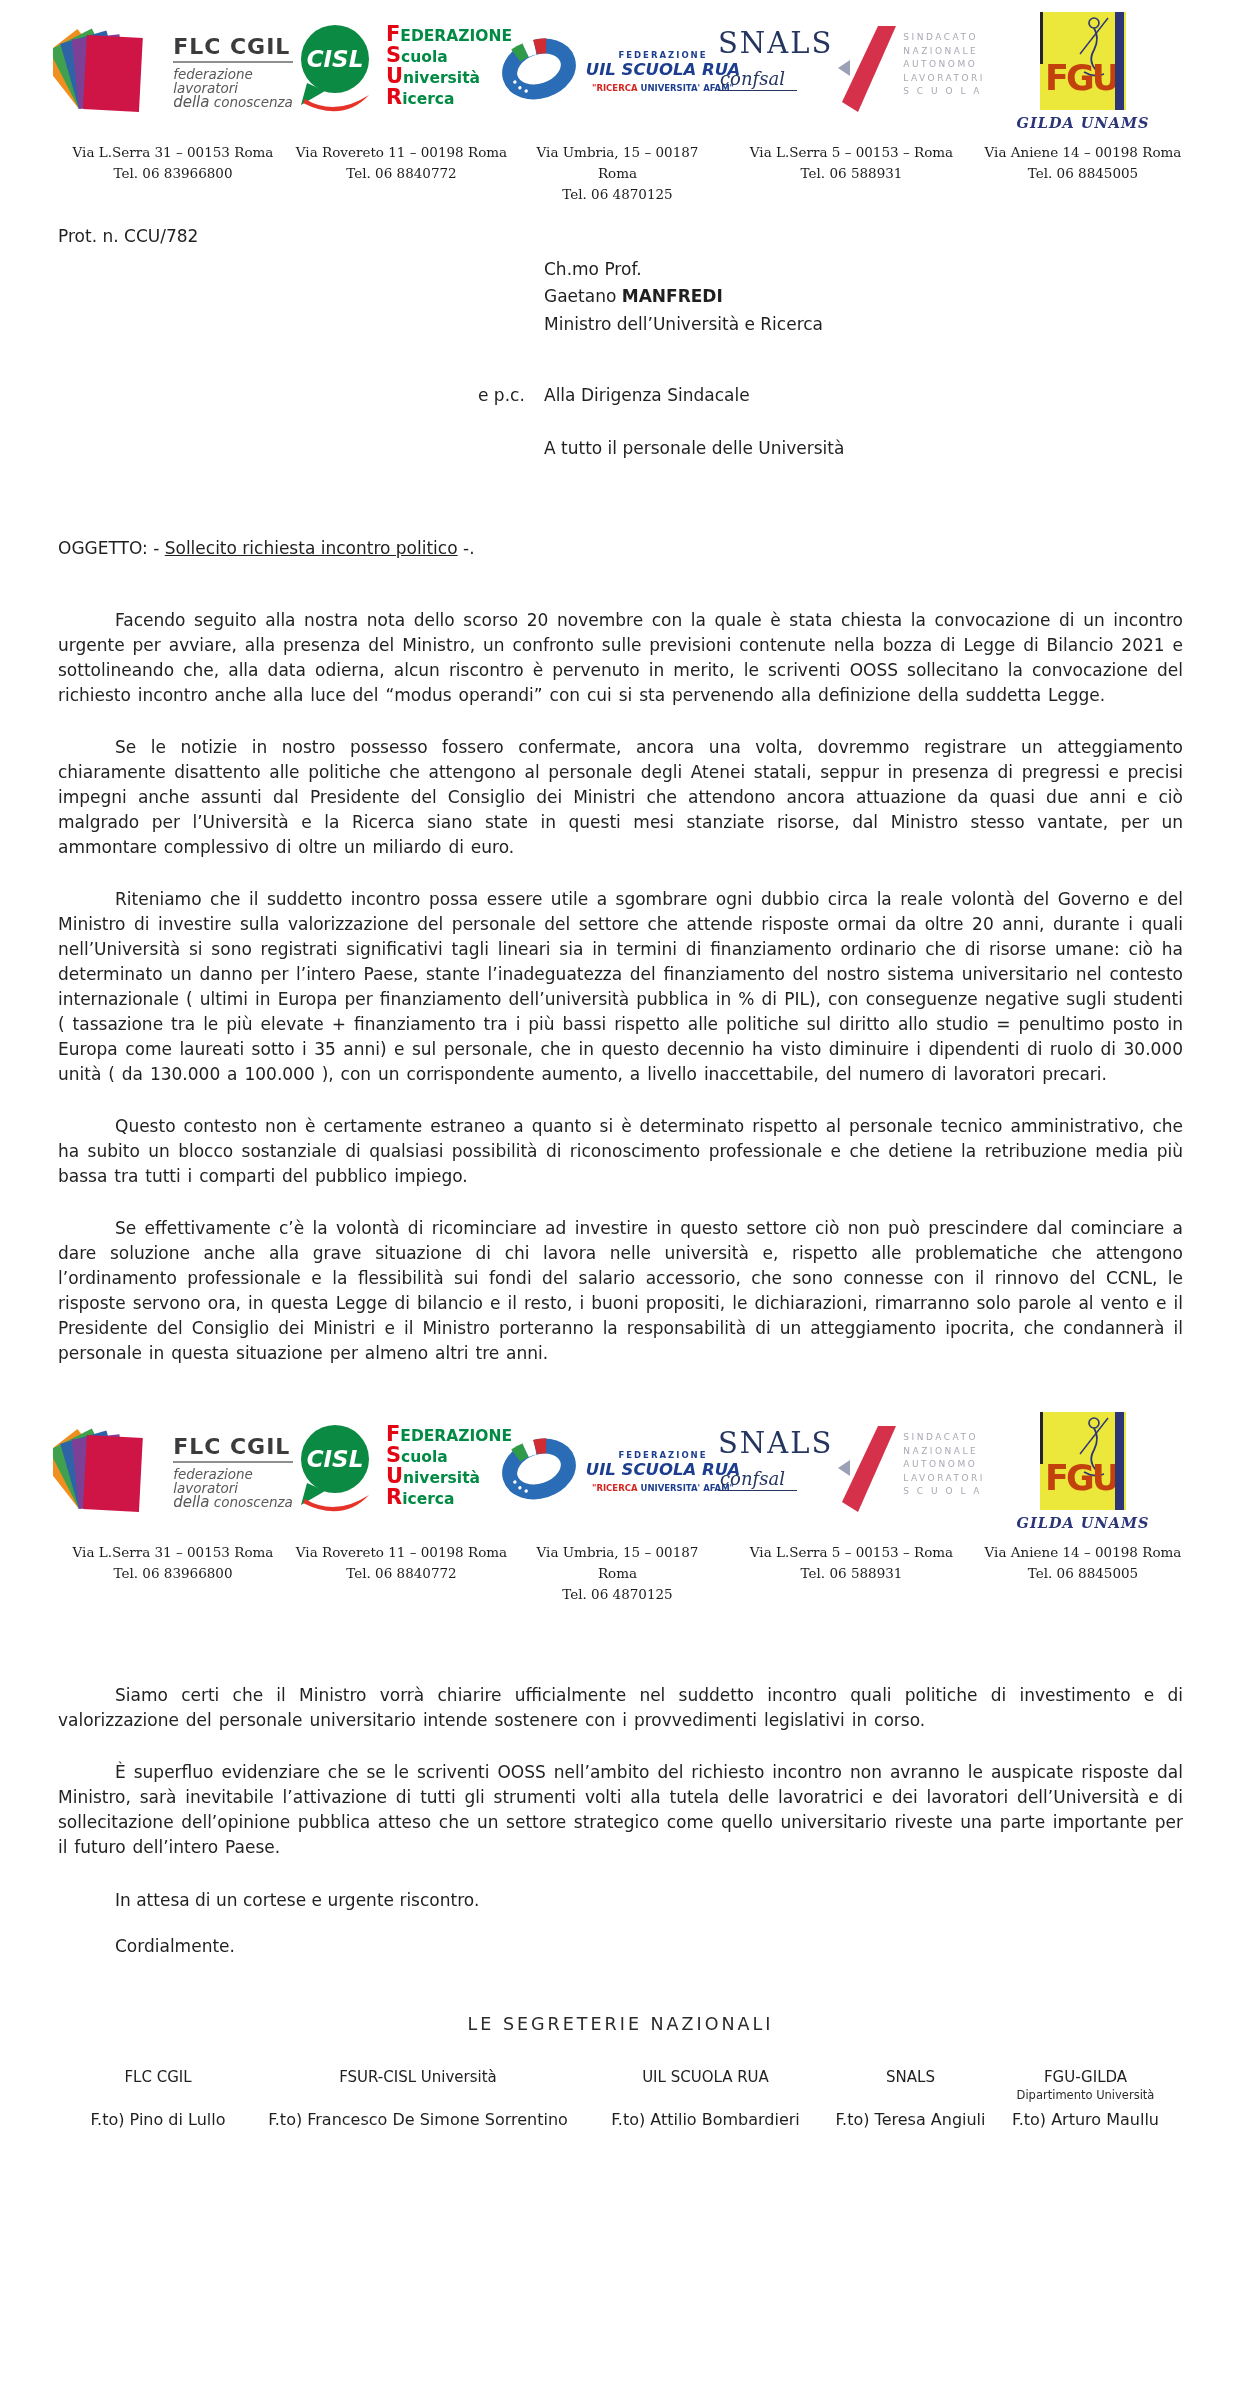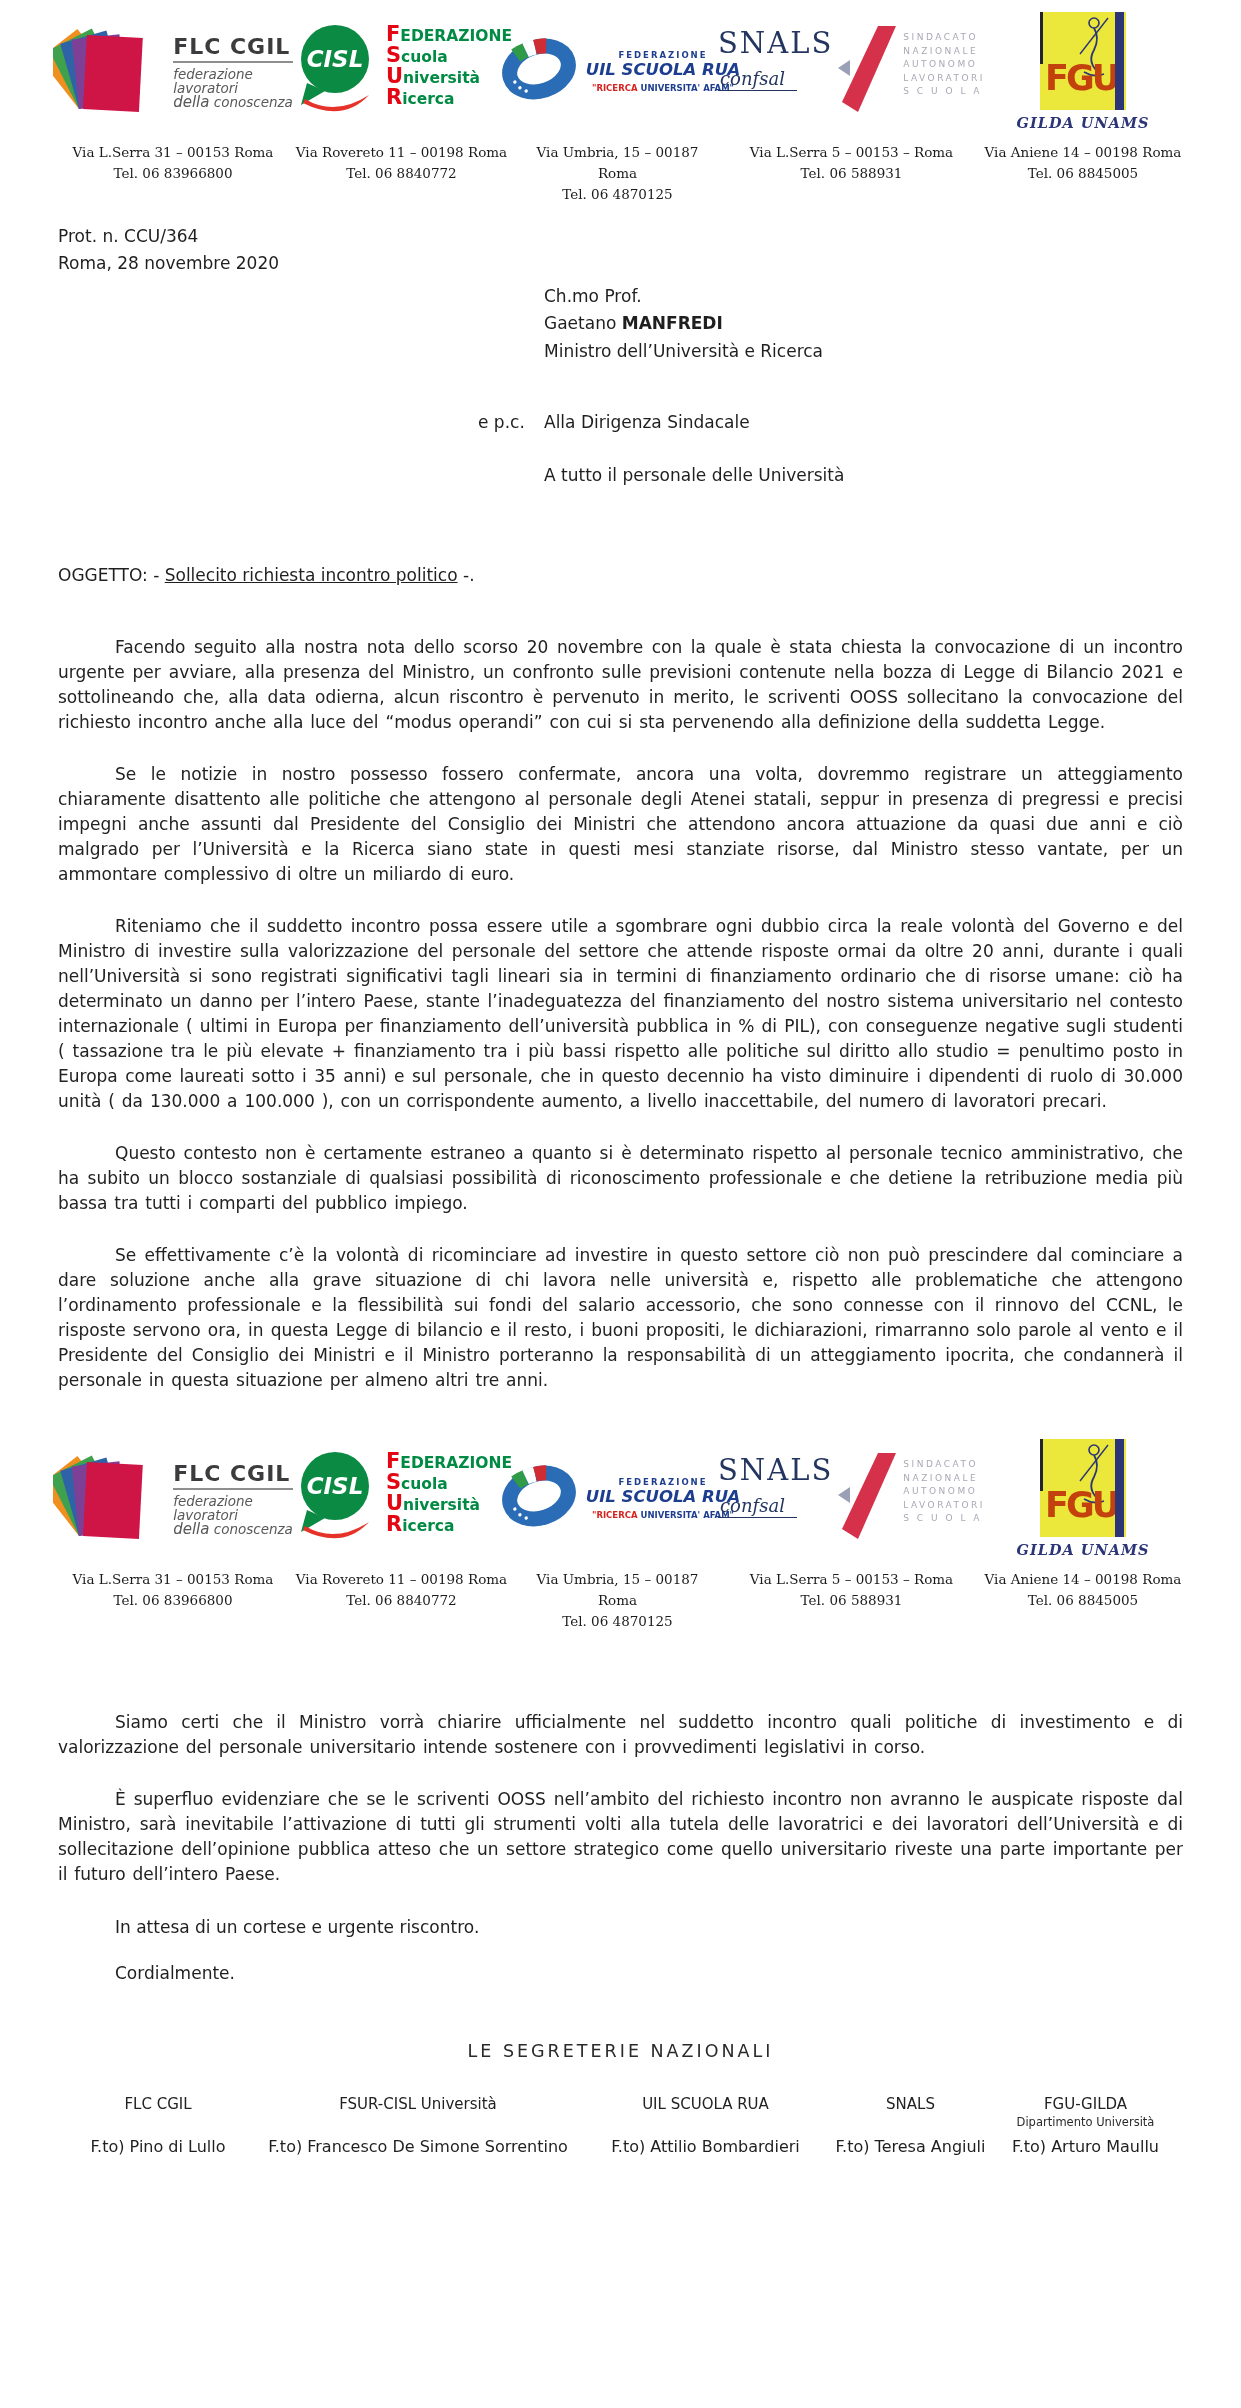--- a/index.html
+++ b/index.html
@@ -221,22 +221,21 @@
           <div class="union-address">
             <div>Via Aniene 14 – 00198 Roma</div>
             <div>Tel. 06 8845005</div>
           </div>
         </div>
 
       </div>
     </div>
 
     <div class="prot">
-      <div>Prot. n. CCU/364</div>
-      <div>Roma, 28 novembre 2020</div>
+      <div>Prot. n. CCU/782</div>
     </div>
 
     <div class="addr-block">
       <div class="ind">Ch.mo Prof.</div>
       <div class="ind"><span>Gaetano </span><b>MANFREDI</b></div>
       <div class="ind">Ministro dell’Università e Ricerca</div>
       <div class="cc-row">
         <span class="cc-label">e p.c.</span>
         <span>Alla Dirigenza Sindacale</span>
       </div>

